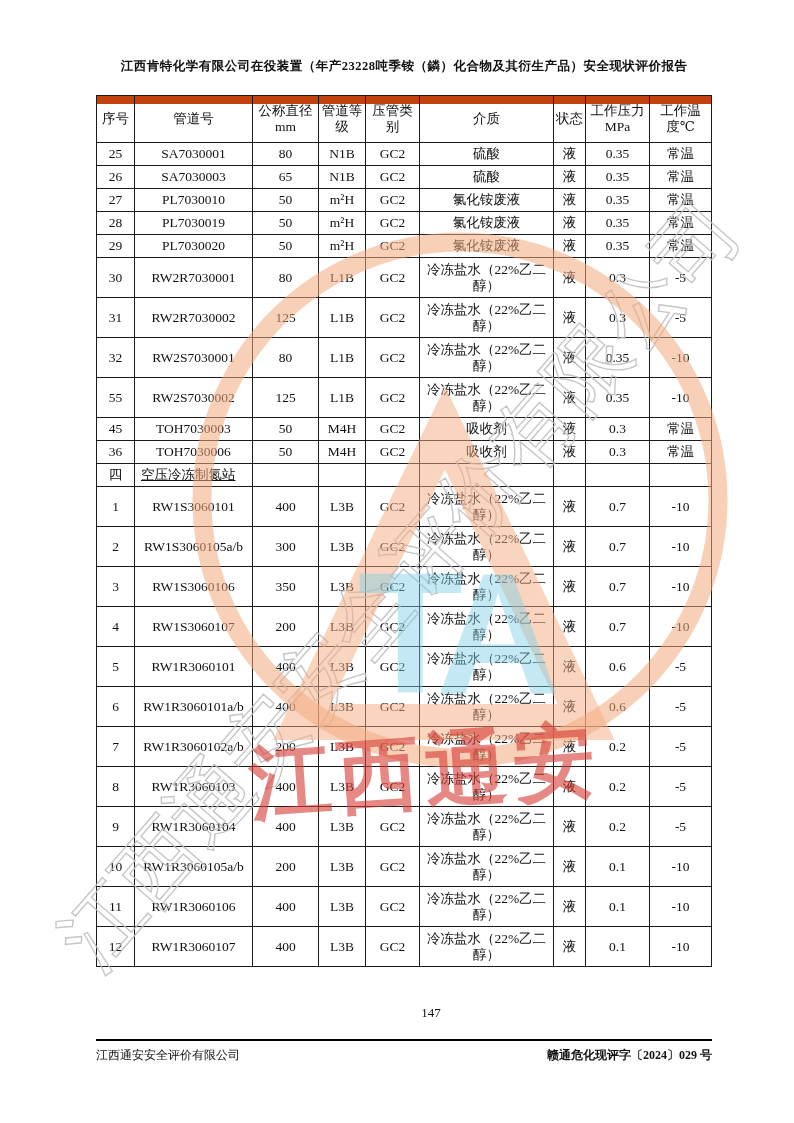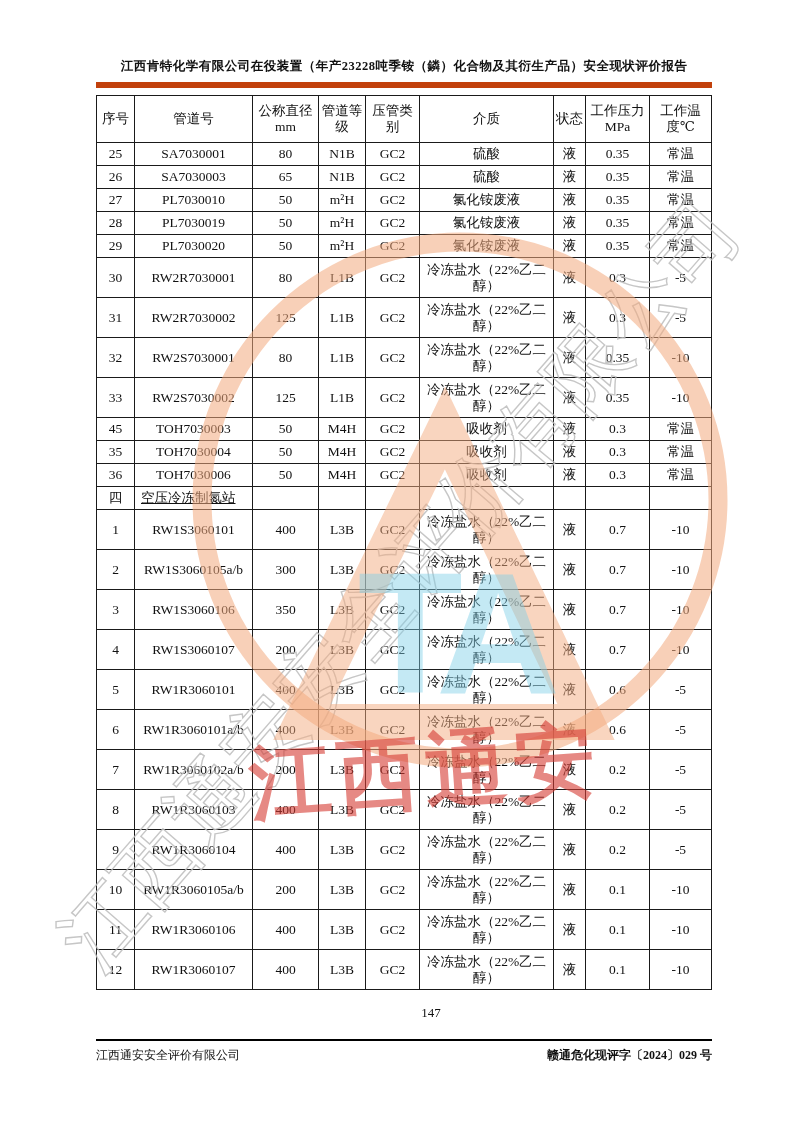--- a/index.html
+++ b/index.html
@@ -5,21 +5,21 @@
   html,body{margin:0;padding:0;background:#888;}
   .page{
     position:relative;width:794px;height:1123px;margin:0 auto;
     background:#ffffff;overflow:hidden;
     font-family:"Liberation Serif","DejaVu Serif",serif;color:#111;
   }
   
   .doc-header{
     position:absolute;left:96px;top:58px;width:616px;
     text-align:center;font-size:12.5px;font-weight:bold;
-    letter-spacing:.5px;padding-bottom:7px;border-bottom:6px solid #c2410c;
+    letter-spacing:.5px;padding-bottom:21px;border-bottom:8px solid #c2410c;
   }
   
   .pipe-table{
     position:absolute;left:96px;top:95px;width:616px;
     border-collapse:collapse;table-layout:fixed;
   }
   .pipe-table th,.pipe-table td{
     border:1px solid #1a1a1a;text-align:center;vertical-align:middle;
     font-size:13.5px;line-height:1.18;padding:1px 2px;
     word-break:break-all;overflow:hidden;
@@ -174,44 +174,33 @@
           <td>RW2S7030001</td>
           <td>80</td>
           <td>L1B</td>
           <td>GC2</td>
           <td>冷冻盐水（22%乙二醇）</td>
           <td>液</td>
           <td>0.35</td>
           <td>-10</td>
         </tr>
         <tr class="dbl">
-          <td>33</td>
+          <td>55</td>
           <td>RW2S7030002</td>
           <td>125</td>
           <td>L1B</td>
           <td>GC2</td>
           <td>冷冻盐水（22%乙二醇）</td>
           <td>液</td>
           <td>0.35</td>
           <td>-10</td>
         </tr>
         <tr>
           <td>45</td>
           <td>TOH7030003</td>
-          <td>50</td>
-          <td>M4H</td>
-          <td>GC2</td>
-          <td>吸收剂</td>
-          <td>液</td>
-          <td>0.3</td>
-          <td>常温</td>
-        </tr>
-        <tr>
-          <td>35</td>
-          <td>TOH7030004</td>
           <td>50</td>
           <td>M4H</td>
           <td>GC2</td>
           <td>吸收剂</td>
           <td>液</td>
           <td>0.3</td>
           <td>常温</td>
         </tr>
         <tr>
           <td>36</td>

